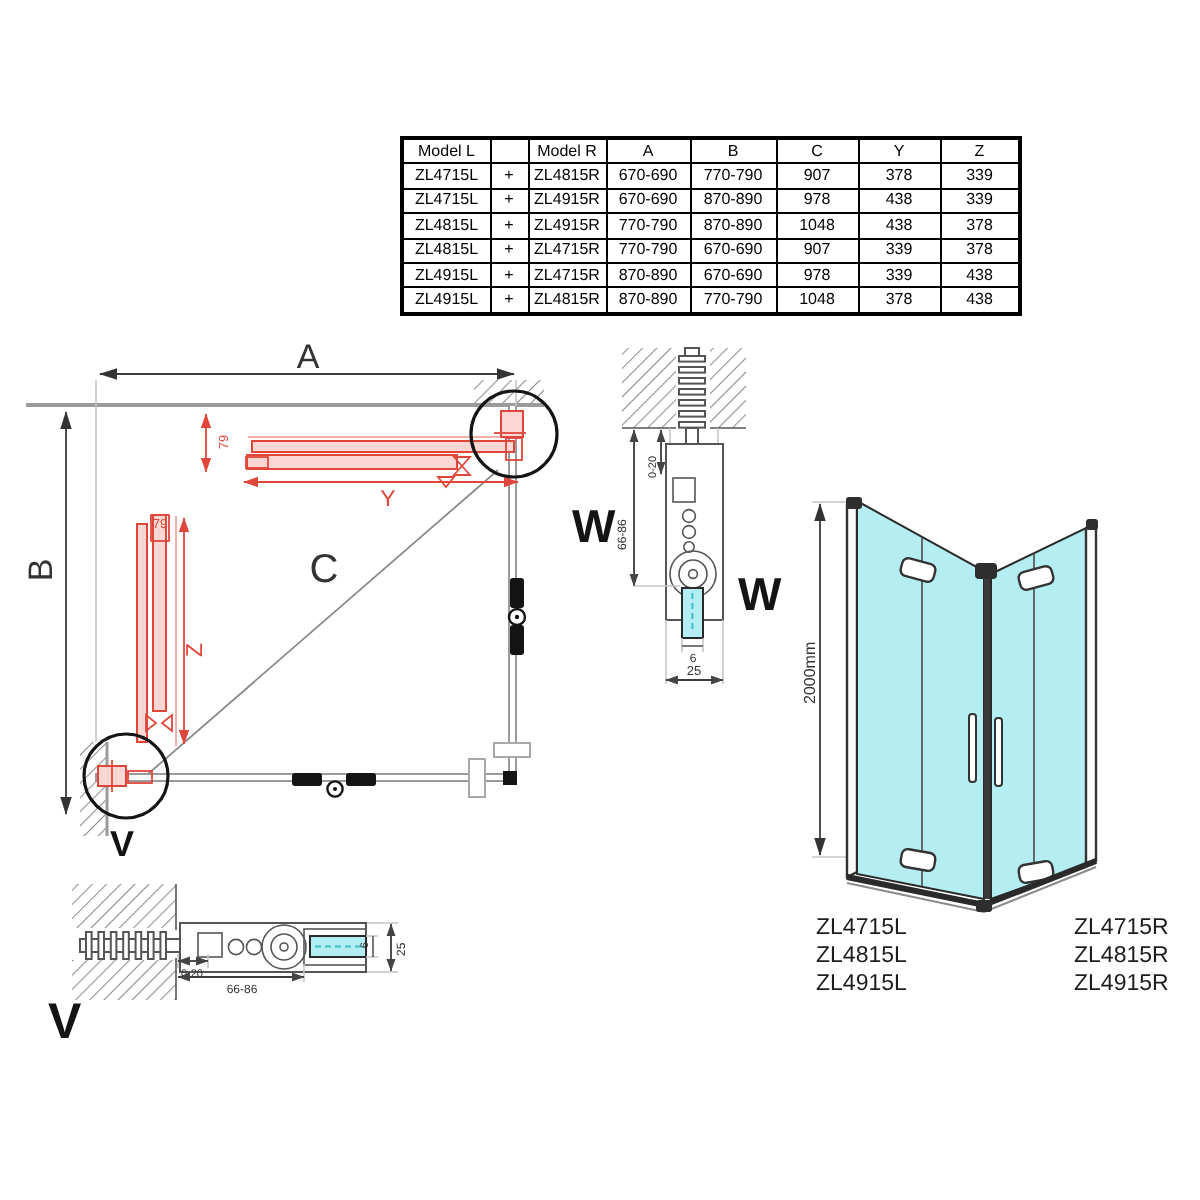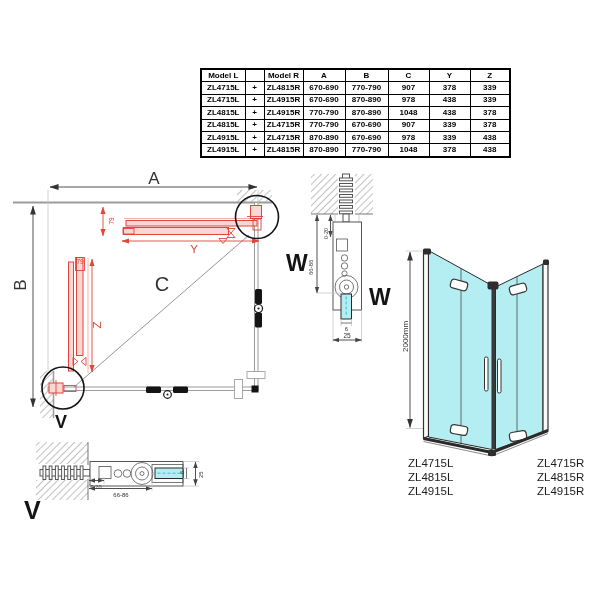--- a/index.html
+++ b/index.html
@@ -2,21 +2,21 @@
 <html style="--red: #e0463a; --red-fill: #fad7d3; --red-light: #f3b1aa; --glass: #b4eef2; --glass-dash: #3fbfc9; --wall-gray: #9b9b9b;"><head>
 <meta charset="utf-8">
 <style>
   html,body{margin:0;padding:0;background:#fff;}
   #canvas{position:relative;width:600px;height:600px;background:#fff;overflow:hidden;
           font-family:"Liberation Sans",sans-serif;}
   
   #size-table{position:absolute;left:200px;top:68px;width:308px;border-collapse:collapse;
               table-layout:fixed;font-size:8px;color:#000;}
   #size-table th,#size-table td{border:1px solid #000;height:11.4px;padding:0;text-align:center;
-              font-weight:bold;line-height:1;white-space:nowrap;overflow:hidden;}
+              font-weight:normal;line-height:1;white-space:nowrap;overflow:hidden;}
   #size-table{border:2px solid #000;}
   
   svg{position:absolute;left:0;top:0;}
   text{font-family:"Liberation Sans",sans-serif;}
   .wline{stroke:var(--wall-gray);fill:#fff;}
   .ext{stroke:#c6c6c6;stroke-width:0.8;fill:none;}
   .dim{stroke:#3c3c3c;stroke-width:0.9;fill:none;}
   .dimR{stroke:var(--red);stroke-width:0.9;fill:none;}
   .door{stroke:var(--red);fill:var(--red-fill);stroke-width:1;}
   .rln{stroke:var(--red);fill:none;stroke-width:0.9;}

